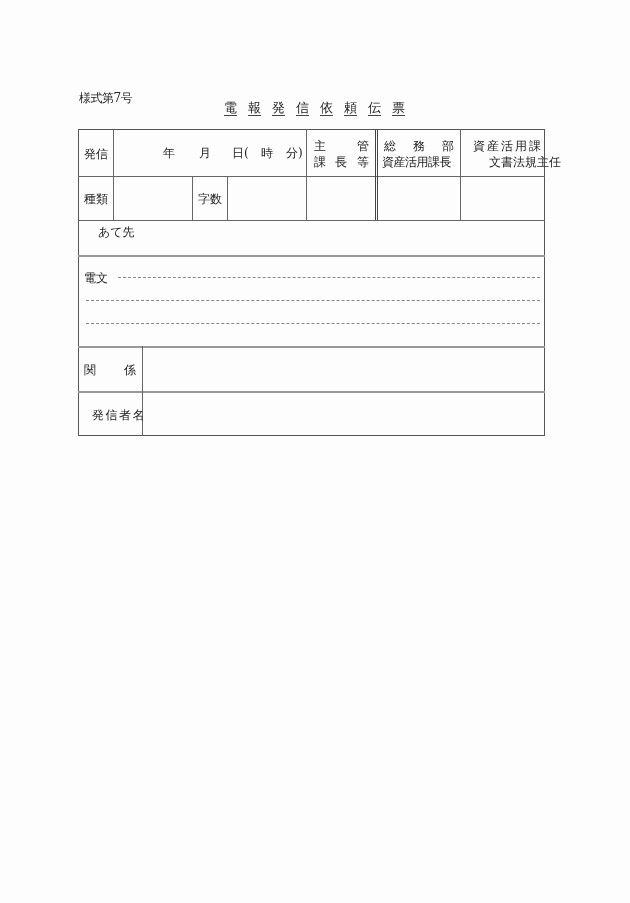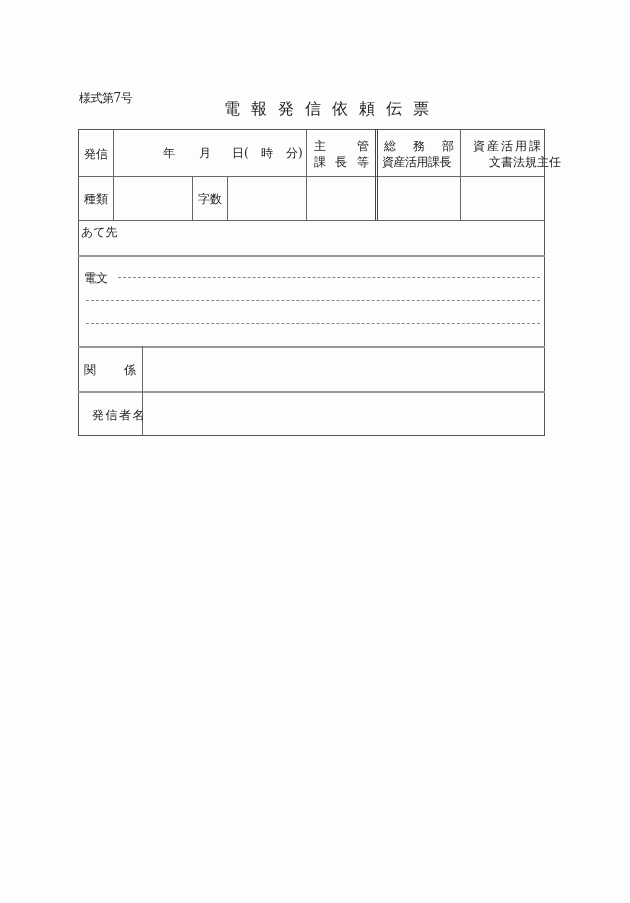--- a/index.html
+++ b/index.html
@@ -3,22 +3,22 @@
 <meta charset="utf-8">
 <style>
   html, body { margin: 0; padding: 0; }
   body {
     width: 630px; height: 903px; background: #fdfdfd; position: relative;
     font-family: "DejaVu Serif", "Liberation Serif", serif; color: #222;
     overflow: hidden;
   }
   .form-no { position: absolute; left: 79px; top: 80px; font-size: 12px; letter-spacing: -0.5px; margin-top: 10px; }
   .title {
-    position: absolute; left: 224px; top: 99px; font-size: 16px;
-    letter-spacing: 10px; text-underline-offset: 3px;
+    position: absolute; left: 224px; top: 99px; font-size: 13px;
+    letter-spacing: 10px; text-decoration: underline; text-underline-offset: 3px;
     text-decoration-thickness: 1px; text-decoration-color: #444; white-space: nowrap;
   }
   .title span { letter-spacing: 0; }
   .frame { position: absolute; left: 78px; top: 129px; width: 467px; height: 307px; border: 1px solid #555; box-sizing: border-box; }
   .hl { position: absolute; height: 0; border-top: 1px solid #666; }
   .vl { position: absolute; width: 0; border-left: 1px solid #666; }
   .vl.double { border-left: 1px solid #444; }
   .lbl { position: absolute; font-size: 12px; white-space: nowrap; }
   .dots { position: absolute; height: 0; border-top: 1px dashed #888; }
   .cell { position: absolute; }
@@ -79,21 +79,21 @@
 
 <div class="lbl" style="left:84px;top:191px;">種類</div>
 <div class="cell" style="left:114px;top:177px;width:78px;height:43px;"></div>
 <div class="lbl" style="left:198px;top:191px;">字数</div>
 <div class="cell" style="left:228px;top:177px;width:78px;height:43px;"></div>
 <div class="cell" style="left:307px;top:177px;width:68px;height:43px;"></div>
 <div class="cell" style="left:378px;top:177px;width:82px;height:43px;"></div>
 <div class="cell" style="left:461px;top:177px;width:84px;height:43px;"></div>
 
 <div class="cell" style="left:79px;top:221px;width:466px;height:34px;">
-  <span class="lbl" style="left:2px;top:3px;">あて先</span>
+  <span class="lbl" style="left:19px;top:3px;">あて先</span>
 </div>
 
 <div class="cell" style="left:79px;top:257px;width:466px;height:112px;">
   <span class="lbl" style="left:5px;top:13px;">電文</span>
 </div>
 <div class="dots" style="left:118px;top:277px;width:422px;"></div>
 <div class="dots" style="left:86px;top:300px;width:454px;"></div>
 <div class="dots" style="left:86px;top:323px;width:454px;"></div>
 
 <div class="lbl" style="left:84px;top:362px;">関</div>

